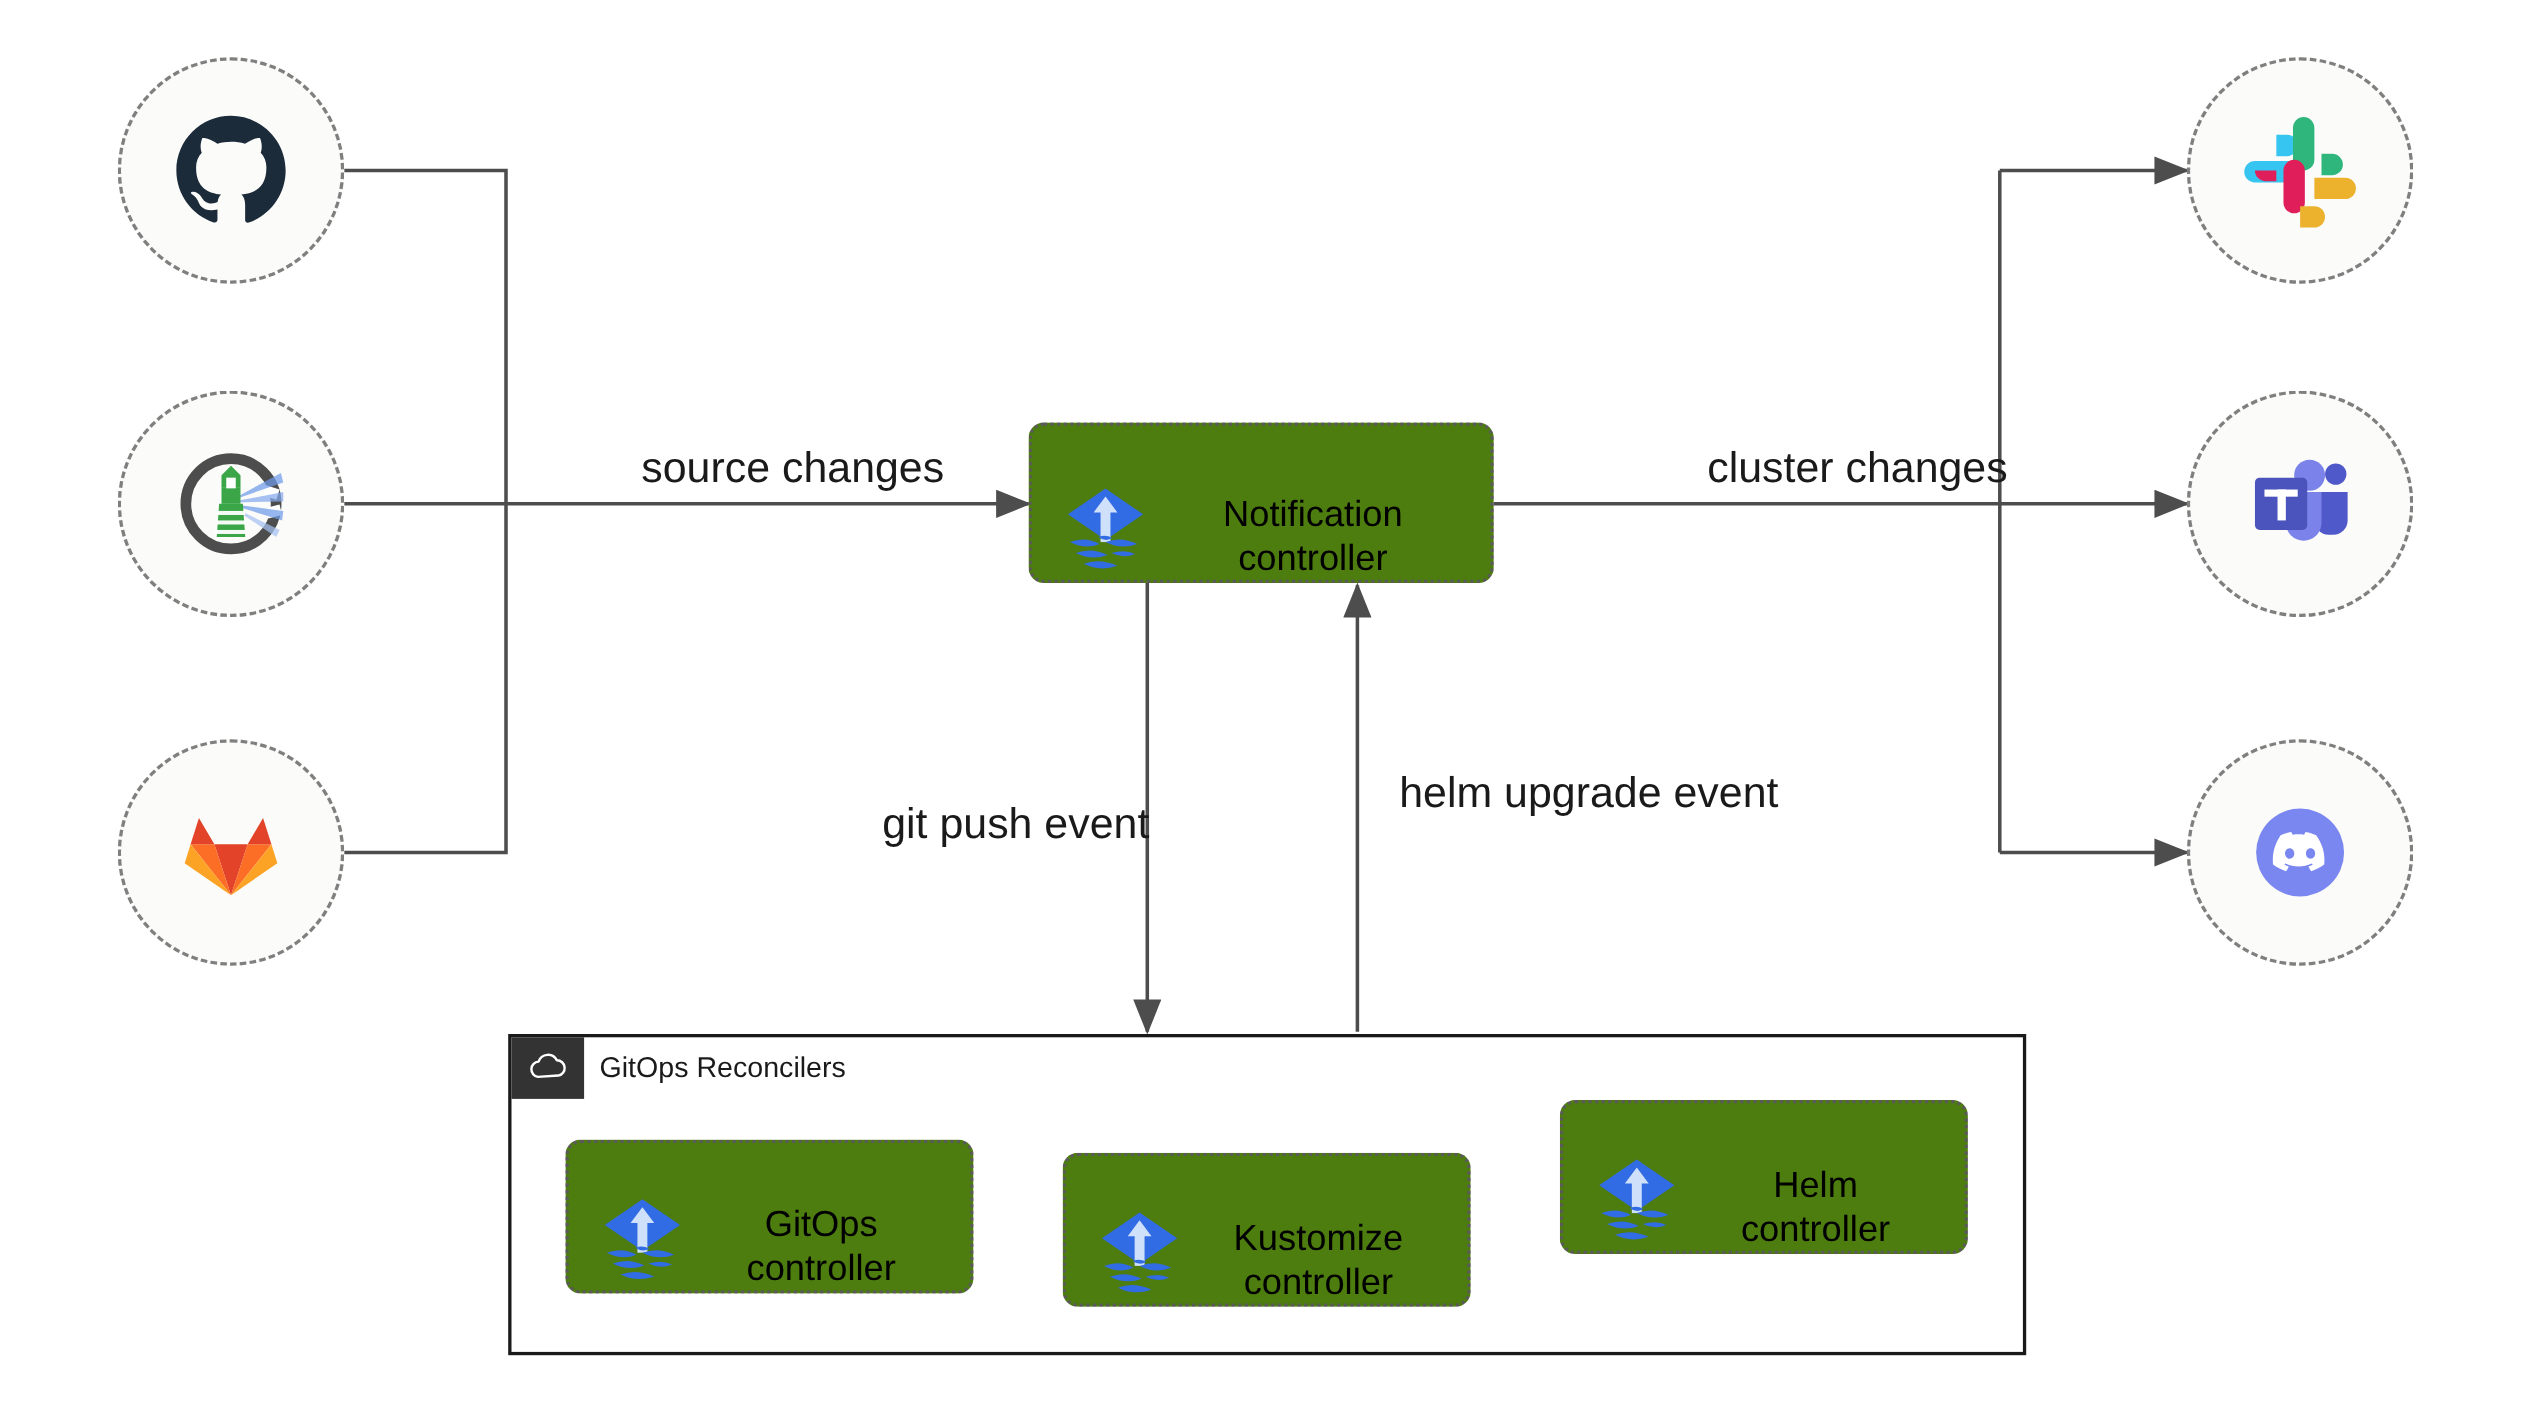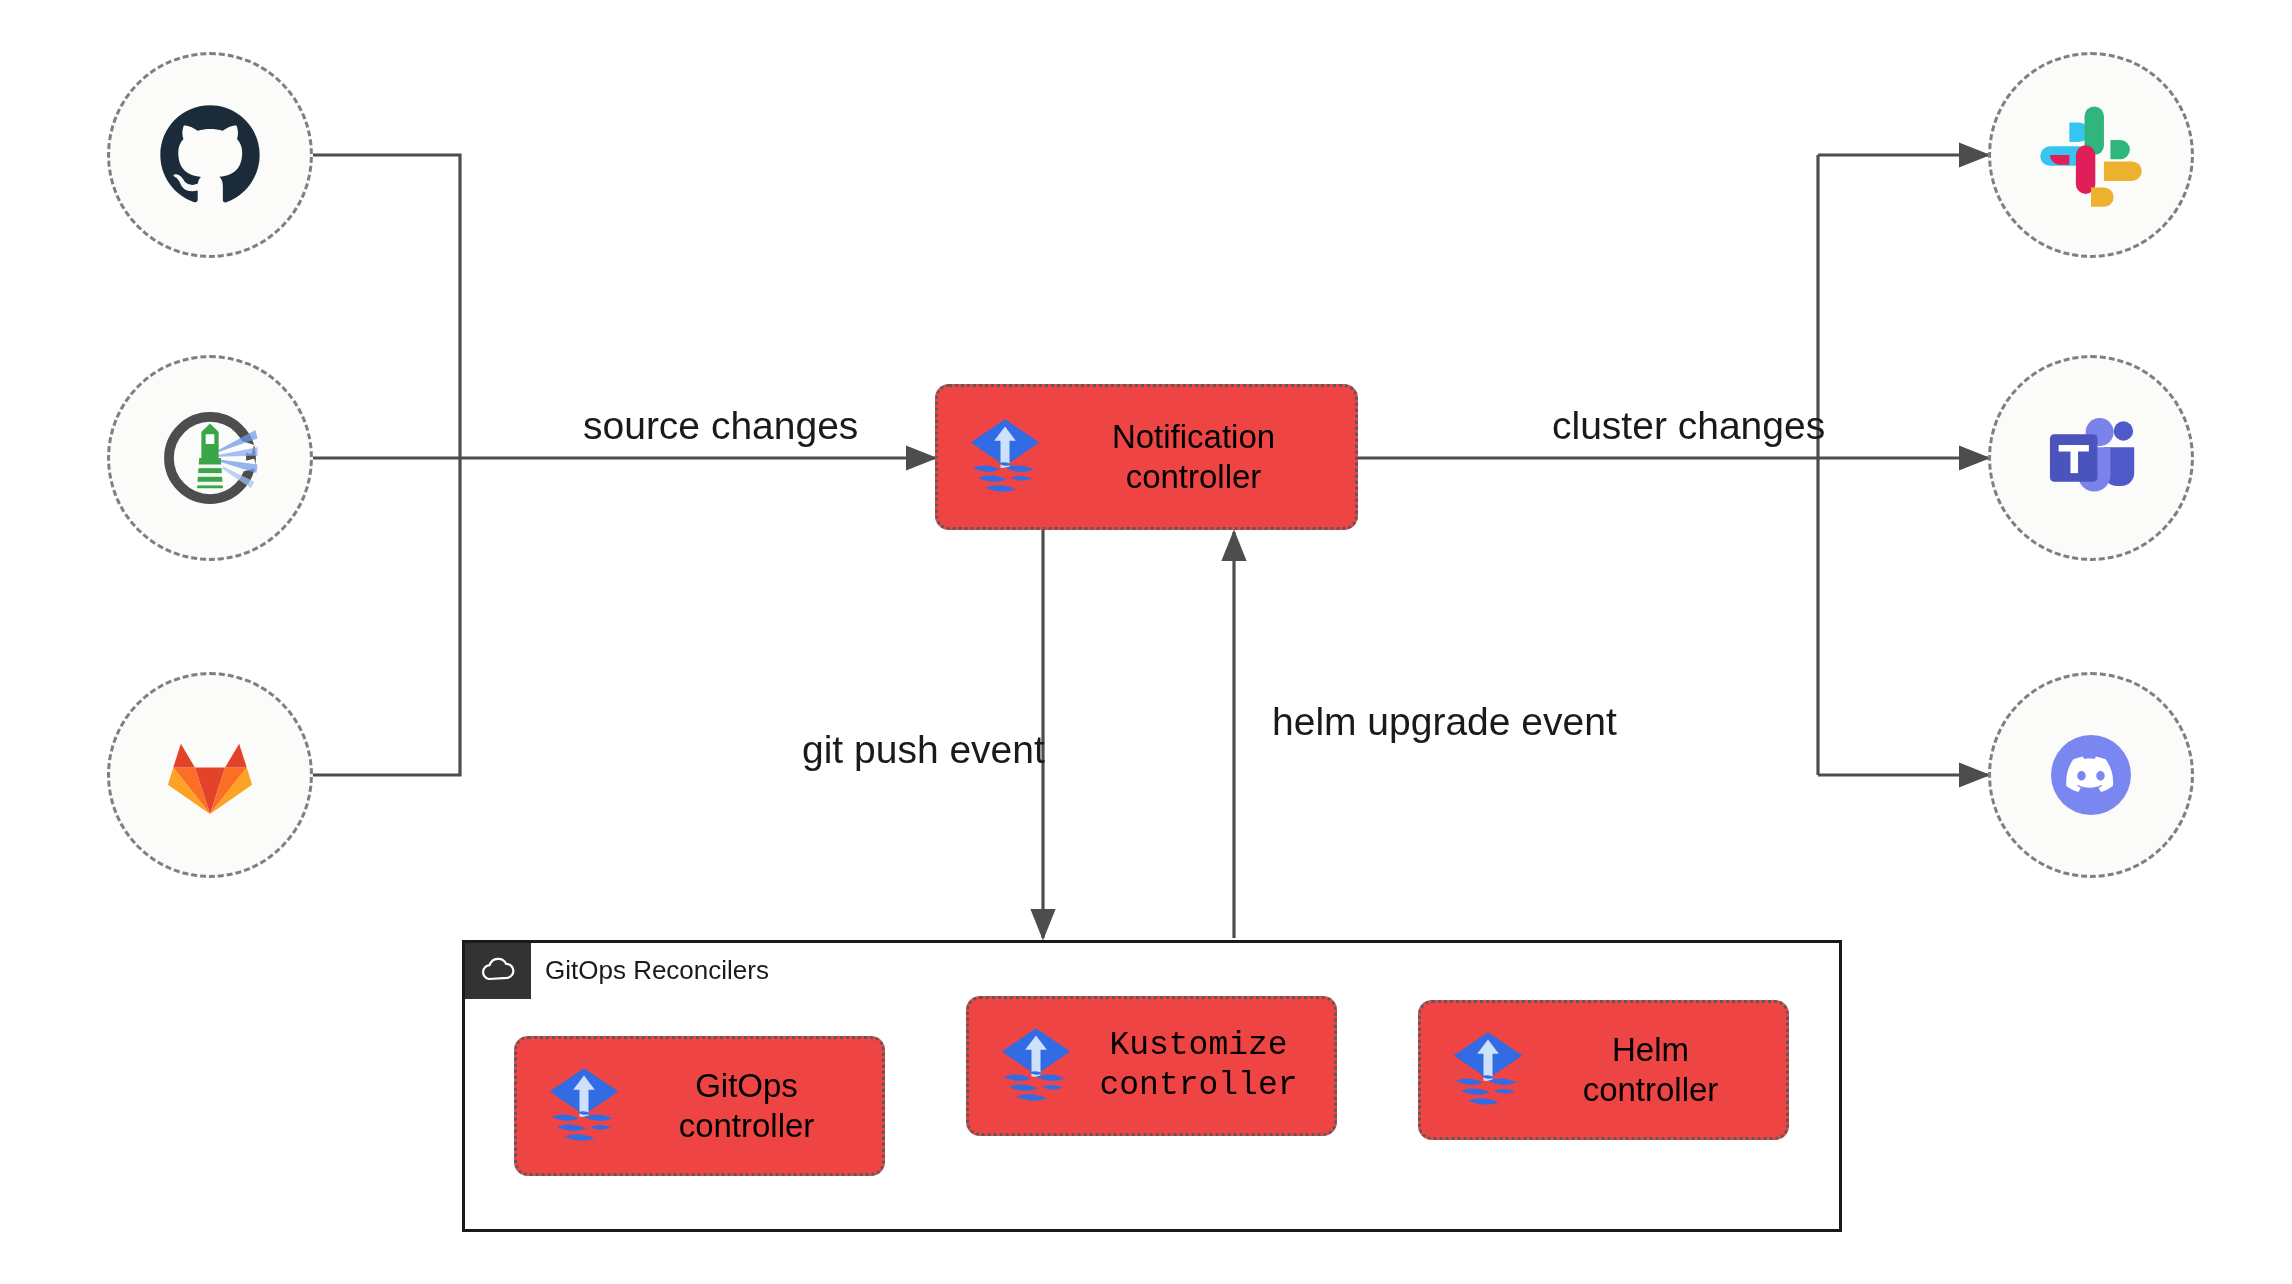--- a/index.html
+++ b/index.html
@@ -40,26 +40,26 @@
   }
   .circle-node .glyph {
     width: 108px;
     height: 108px;
     display: block;
   }
 
   
   .ctrl-box {
     position: absolute;
-    background: #ef4444;
+    background: #4d7c0f;
     border: 3px dotted #5a5a5a;
     border-radius: 14px;
     box-sizing: border-box;
     display: flex;
-    align-items: center;
+    align-items: flex-end;
     padding-left: 22px;
   }
   .ctrl-box .flux-logo {
     width: 90px;
     height: 90px;
     flex: 0 0 90px;
   }
   .ctrl-box .ctrl-label {
     flex: 1 1 auto;
     text-align: center;
@@ -275,21 +275,21 @@
         <path d="M20 73 Q36 67 52 75 Q36 81 20 73 Z"></path>
         <path d="M56 73 Q70 69 80 74 Q68 79 56 73 Z"></path>
         <path d="M28 84 Q44 78 62 86 Q44 92 28 84 Z"></path>
         <path d="M43 57 Q50 54 57 58 Q50 62 43 57 Z"></path>
       </g>
     </svg>
     <div class="ctrl-label">GitOps
 controller</div>
   </div>
 
-  <div class="ctrl-box" style="left:966px; top:996px; width:371px; height:140px;font-family:Liberation Mono, monospace;">
+  <div class="ctrl-box" style="left:966px; top:1048px; width:371px; height:140px;">
     <svg class="flux-logo" viewBox="0 0 100 100">
       <path fill="#326ce5" d="M50 8 L88 34 L50 60 L12 34 Z"></path>
       <g fill="#cfe0fa">
         <rect x="45" y="30" width="10" height="32"></rect>
         <path d="M50 16 L62 32 L38 32 Z"></path>
       </g>
       <g fill="#326ce5">
         <path d="M14 62 Q30 56 44 64 Q30 70 14 62 Z"></path>
         <path d="M50 62 Q66 56 82 64 Q66 70 50 62 Z"></path>
         <path d="M20 73 Q36 67 52 75 Q36 81 20 73 Z"></path>

